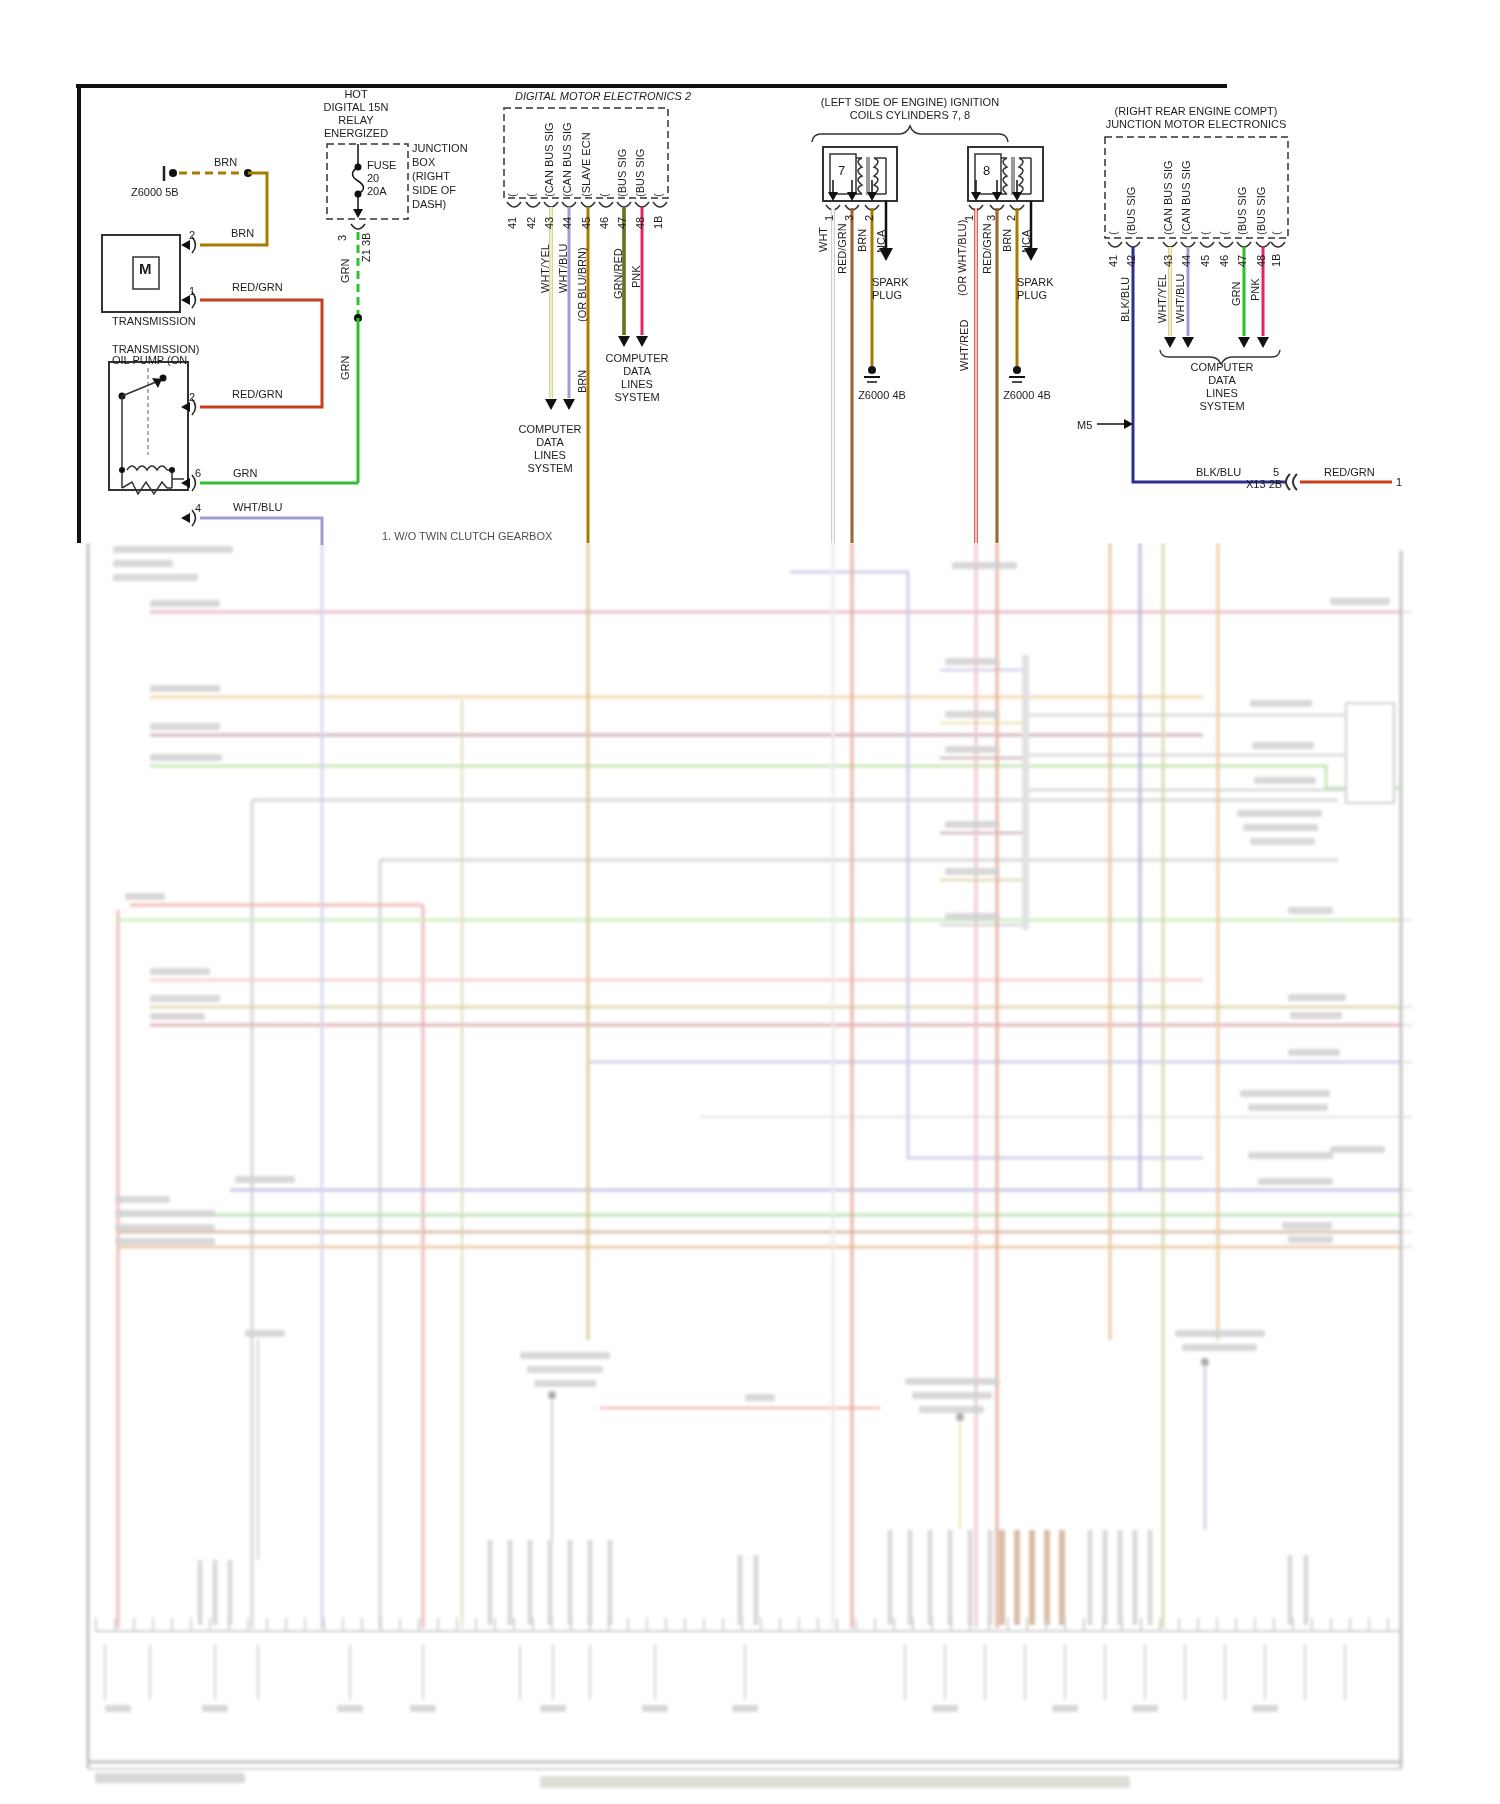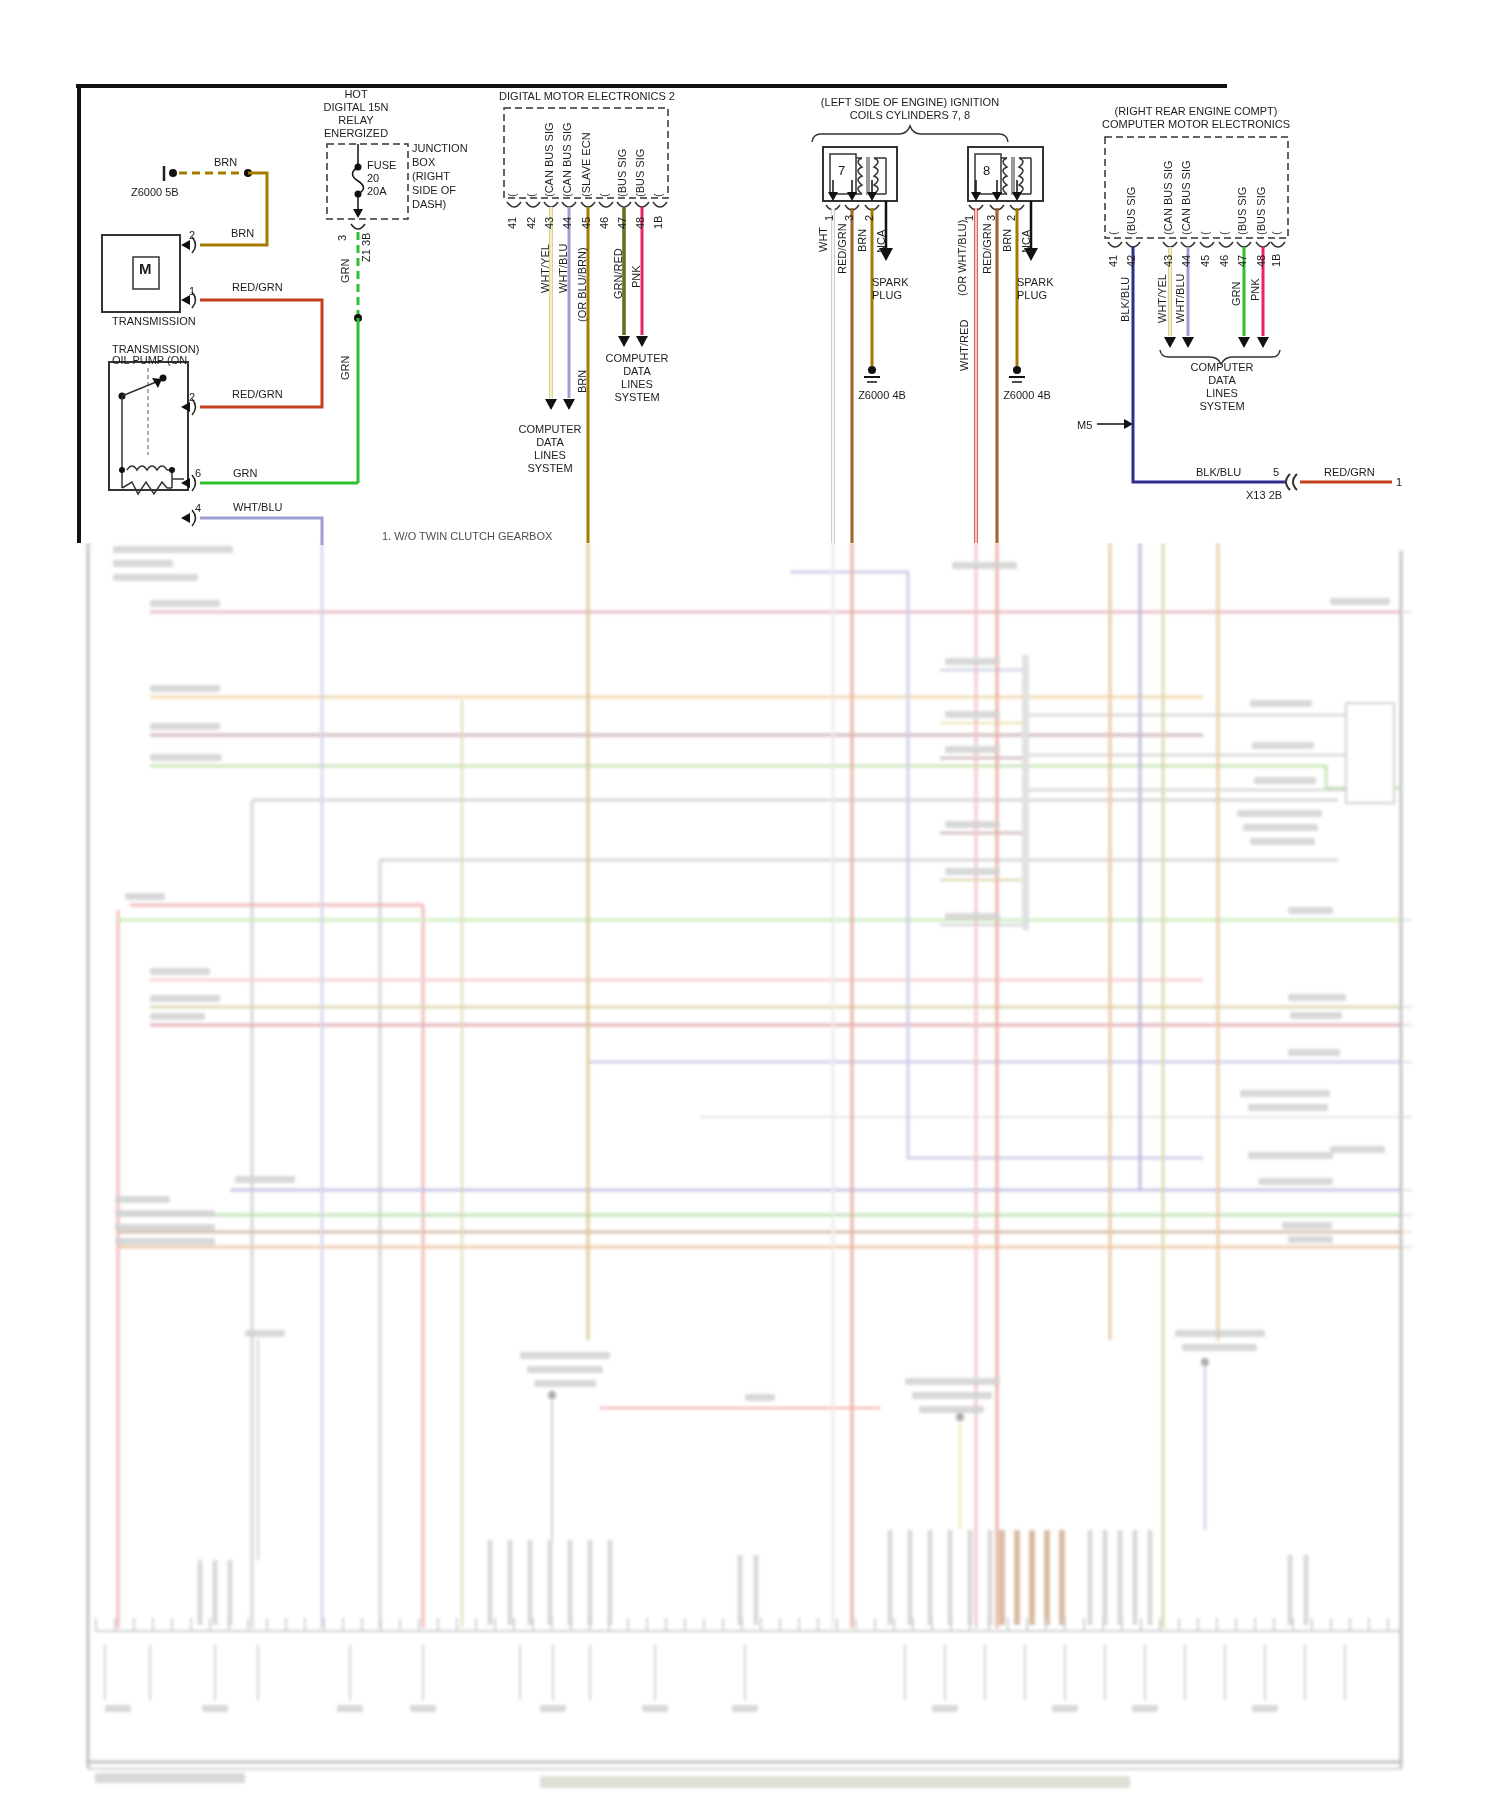--- a/index.html
+++ b/index.html
@@ -343,21 +343,21 @@
 <div class="lbl" style="left:412px;top:142px;">JUNCTION</div>
 <div class="lbl" style="left:412px;top:156px;">BOX</div>
 <div class="lbl" style="left:412px;top:170px;">(RIGHT</div>
 <div class="lbl" style="left:412px;top:184px;">SIDE OF</div>
 <div class="lbl" style="left:412px;top:198px;">DASH)</div>
 <div class="v" style="left:337px;top:241px;">3</div>
 <div class="v" style="left:361px;top:262px;">Z1 3B</div>
 <div class="v" style="left:340px;top:283px;">GRN</div>
 <div class="v" style="left:340px;top:380px;">GRN</div>
 
-<div class="c" style="left:487px;top:90px;width:200px;">DIGITAL MOTOR ELECTRONICS 2</div>
+<div class="c" style="left:503px;top:90px;width:200px;font-style:italic;">DIGITAL MOTOR ELECTRONICS 2</div>
 <div class="v" style="left:507px;top:229px;">41</div>
 <div class="v" style="left:526px;top:229px;">42</div>
 <div class="v" style="left:544px;top:229px;">43</div>
 <div class="v" style="left:562px;top:229px;">44</div>
 <div class="v" style="left:581px;top:229px;">45</div>
 <div class="v" style="left:599px;top:229px;">46</div>
 <div class="v" style="left:617px;top:229px;">47</div>
 <div class="v" style="left:635px;top:229px;">48</div>
 <div class="v" style="left:653px;top:229px;">1B</div>
 <div class="v" style="left:507px;top:197px;">(</div>
@@ -415,21 +415,21 @@
 <div class="v" style="left:1002px;top:252px;">BRN</div>
 <div class="v" style="left:1021px;top:253px;">NCA</div>
 <div class="c" style="left:1017px;top:276px;width:52px;text-align:left;">
   <div>SPARK</div>
   <div>PLUG</div>
 </div>
 <div class="c" style="left:998px;top:389px;width:58px;">Z6000 4B</div>
 
 <div class="c" style="left:1096px;top:105px;width:200px;">
   <div>(RIGHT REAR ENGINE COMPT)</div>
-  <div>COMPUTER MOTOR ELECTRONICS</div>
+  <div>JUNCTION MOTOR ELECTRONICS</div>
 </div>
 <div class="v" style="left:1108px;top:267px;">41</div>
 <div class="v" style="left:1126px;top:267px;">42</div>
 <div class="v" style="left:1163px;top:267px;">43</div>
 <div class="v" style="left:1181px;top:267px;">44</div>
 <div class="v" style="left:1200px;top:267px;">45</div>
 <div class="v" style="left:1219px;top:267px;">46</div>
 <div class="v" style="left:1237px;top:267px;">47</div>
 <div class="v" style="left:1256px;top:267px;">48</div>
 <div class="v" style="left:1271px;top:267px;">1B</div>
@@ -449,18 +449,18 @@
 <div class="v" style="left:1250px;top:301px;">PNK</div>
 <div class="c" style="left:1174px;top:361px;width:96px;">
   <div>COMPUTER</div>
   <div>DATA</div>
   <div>LINES</div>
   <div>SYSTEM</div>
 </div>
 <div class="lbl" style="left:1077px;top:419px;">M5</div>
 <div class="lbl" style="left:1196px;top:466px;">BLK/BLU</div>
 <div class="lbl" style="left:1273px;top:466px;">5</div>
-<div class="lbl" style="left:1246px;top:489px;text-align:right;">X13 2B</div>
+<div class="lbl" style="left:1246px;top:478px;text-align:right;">X13 2B</div>
 <div class="lbl" style="left:1324px;top:466px;">RED/GRN</div>
 <div class="lbl" style="left:1396px;top:476px;">1</div>
 
 <div class="lbl foot" style="left:382px;top:530px;">1. W/O TWIN CLUTCH GEARBOX</div>
 </div>
 
 </body></html>

